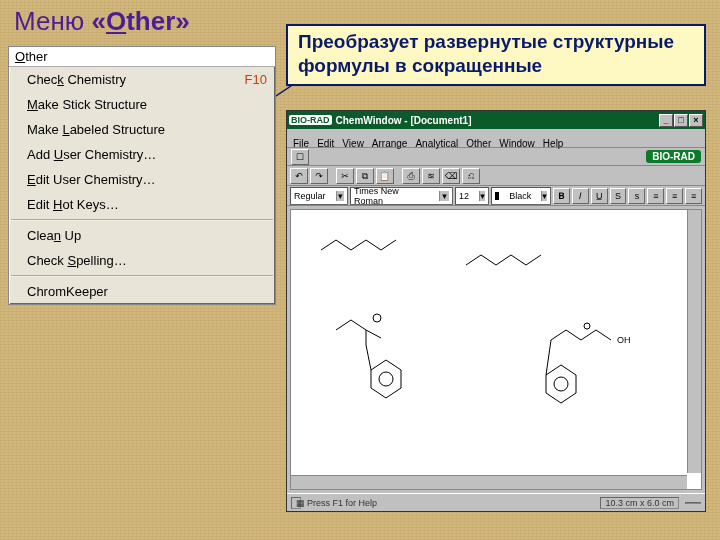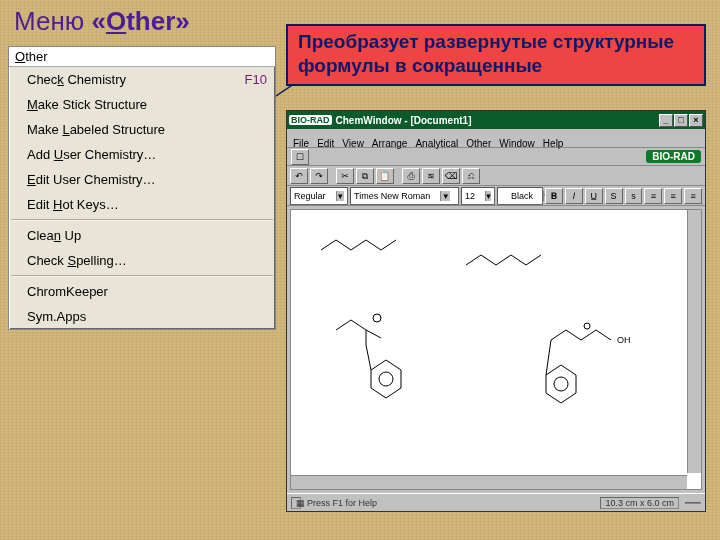--- a/index.html
+++ b/index.html
@@ -26,21 +26,21 @@
   }
   .slide-title .word-menu { font-weight: normal; }
   .slide-title .word-other { font-weight: bold; }
   .slide-title .u { text-decoration: underline; }
 
   .callout-box {
     position: absolute;
     left: 286px; top: 24px;
     width: 420px;
     border: 2px solid #0a1a6a;
-    background: #ef4444;
+    background: #fef9c3;
     padding: 4px 10px 6px 10px;
     font-family: Arial, sans-serif;
     font-size: 19px;
     font-weight: bold;
     color: #0a1a6a;
     line-height: 1.25;
   }
 
   .leader-line {
     position: absolute;
@@ -71,21 +71,21 @@
     padding: 5px 8px 5px 18px;
     font-size: 13px;
     cursor: default;
   }
   .menu-sep {
     height: 0;
     border-top: 1px solid #b0aa98;
     border-bottom: 1px solid #f4f0e2;
     margin: 2px 2px;
   }
-  .sc { color: #701a75; }
+  .sc { color: #c2410c; }
   .ul { text-decoration: underline; }
 
   
   .appwin {
     position: absolute;
     left: 286px; top: 110px;
     width: 420px;
     height: 402px;
     background: #c0c0c0;
     border: 1px solid #333;
@@ -262,23 +262,20 @@
     <span><span>Clea</span><span class="ul">n</span><span> Up</span></span>
   </div>
   <div class="menu-item">
     <span><span>Check </span><span class="ul">S</span><span>pelling…</span></span>
   </div>
 
   <div class="menu-sep"></div>
 
   <div class="menu-item">
     <span>ChromKeeper</span>
-  </div>
-  <div class="menu-item">
-    <span>Sym.Apps</span>
   </div>
 </div>
 
 <div class="appwin">
   <div class="titlebar">
     <span class="logo">BIO-RAD</span>
     <span>ChemWindow - [Document1]</span>
     <span class="spacer"></span>
     <div class="wbtns">
       <div class="wbtn">_</div>
@@ -323,21 +320,21 @@
         <span class="dd">▾</span>
     </div>
     <div class="combo" style="width:110px">
       <span>Times New Roman</span>
         <span class="dd">▾</span>
     </div>
     <div class="combo" style="width:34px">
       <span>12</span>
         <span class="dd">▾</span>
     </div>
-    <div class="combo" style="width:46px">
+    <div class="combo" style="width:60px">
       <span style="display:inline-block;width:8px;height:8px;background:#000"></span>
         <span>Black</span>
         <span class="dd">▾</span>
     </div>
     <div class="tbtn">𝐁</div>
     <div class="tbtn">𝐼</div>
     <div class="tbtn">U̲</div>
     <div class="tbtn">S</div>
     <div class="tbtn">s</div>
     <div class="tbtn">≡</div>

